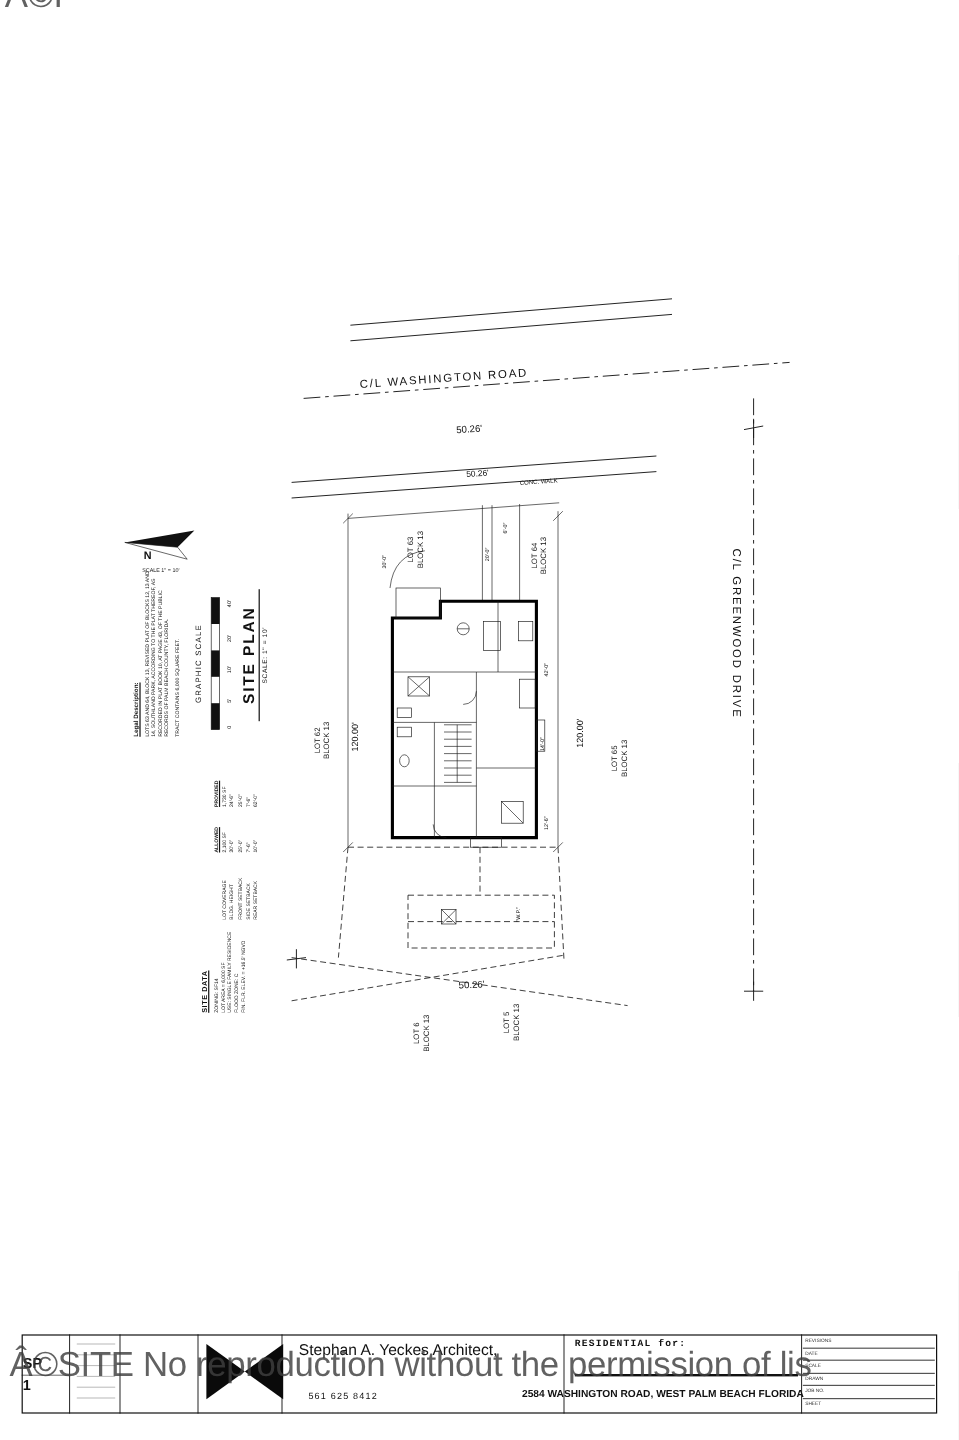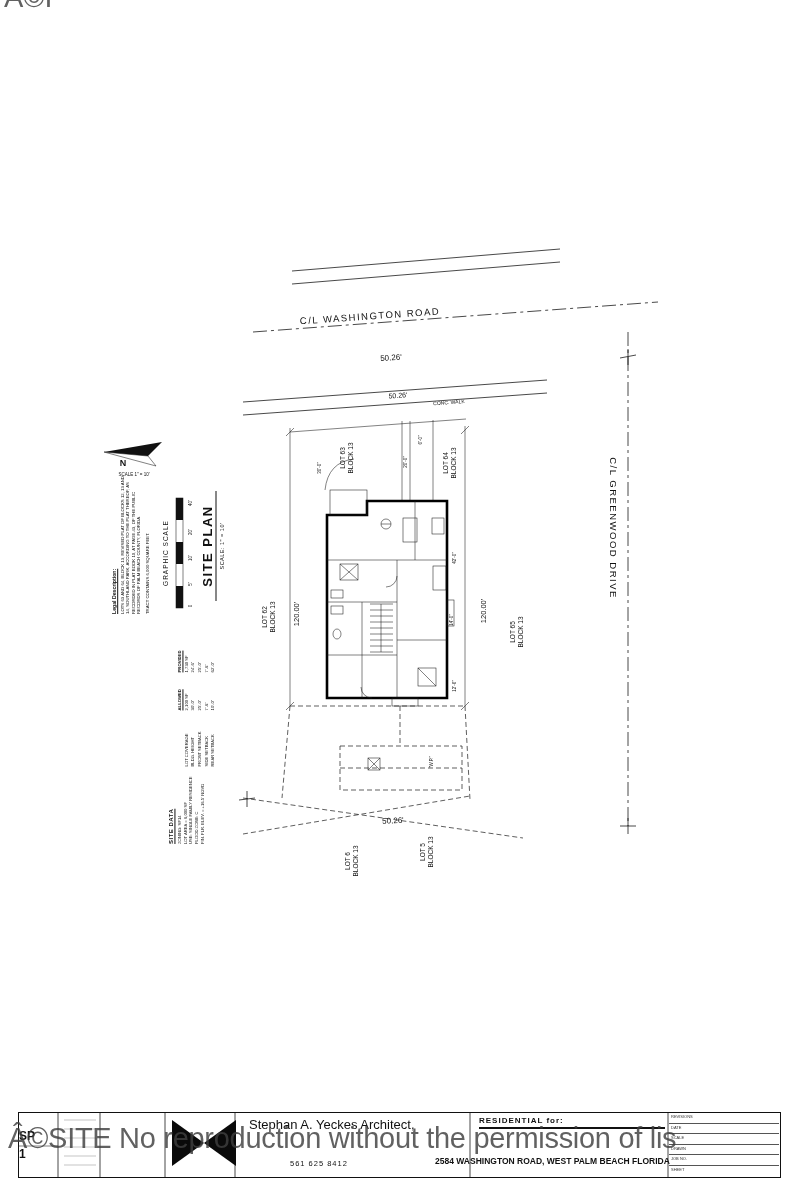--- a/index.html
+++ b/index.html
@@ -23,23 +23,23 @@
   .sitedata{font-size:4.2px;line-height:1.35;}
   .sd-head{font-size:6px;font-weight:700;text-decoration:underline;margin-bottom:2px;letter-spacing:0.5px;}
   .sd-body{display:flex;gap:10px;}
   .sd-table{display:grid;grid-template-columns:52px 34px 34px;column-gap:4px;row-gap:1px;}
   .sd-table .hd{font-weight:700;text-decoration:underline;}
   .titleblock{position:absolute;left:18px;top:1112px;width:763px;height:66px;
               border:1.5px solid #111;box-sizing:border-box;z-index:3;}
   .tb-sheet{position:absolute;left:0;top:0;width:40px;height:63px;display:flex;flex-direction:column;
             align-items:flex-start;justify-content:center;gap:4px;font-weight:700;font-size:12px;}
   .tb-arch-name{position:absolute;left:230px;top:4px;font-size:13px;}
-  .tb-arch-phone{position:absolute;left:238px;top:46px;font-size:7.5px;letter-spacing:1px;margin-left:33px;}
+  .tb-arch-phone{position:absolute;left:238px;top:46px;font-size:7.5px;letter-spacing:1px;}
   .tb-for{position:absolute;left:460px;top:3px;font-size:8px;font-weight:700;letter-spacing:1px;
-          border-bottom:2px solid #111;padding-bottom:2px;width:186px;}
+          border-bottom:2px solid #111;padding-bottom:20px;width:186px;font-family:Liberation Mono, monospace;}
   .tb-address{position:absolute;left:416px;top:43px;font-size:8.5px;font-weight:700;}
   .tb-rev{position:absolute;left:650px;top:0;width:110px;height:63px;display:grid;
           grid-template-rows:repeat(6,1fr);}
   .tb-rev div{border-bottom:0.5px solid #555;font-size:4px;color:#333;padding:1px 0 0 2px;}
   .tb-rev div:last-child{border-bottom:none;}
   .watermark{position:absolute;left:8px;top:1122px;font-size:29px;letter-spacing:-0.3px;
              color:#3f3f3f;opacity:0.82;white-space:nowrap;z-index:10;}
   .wm-frag{position:absolute;left:4px;top:-19px;font-size:29px;color:#3f3f3f;opacity:0.82;
            white-space:nowrap;z-index:10;}
 </style>

